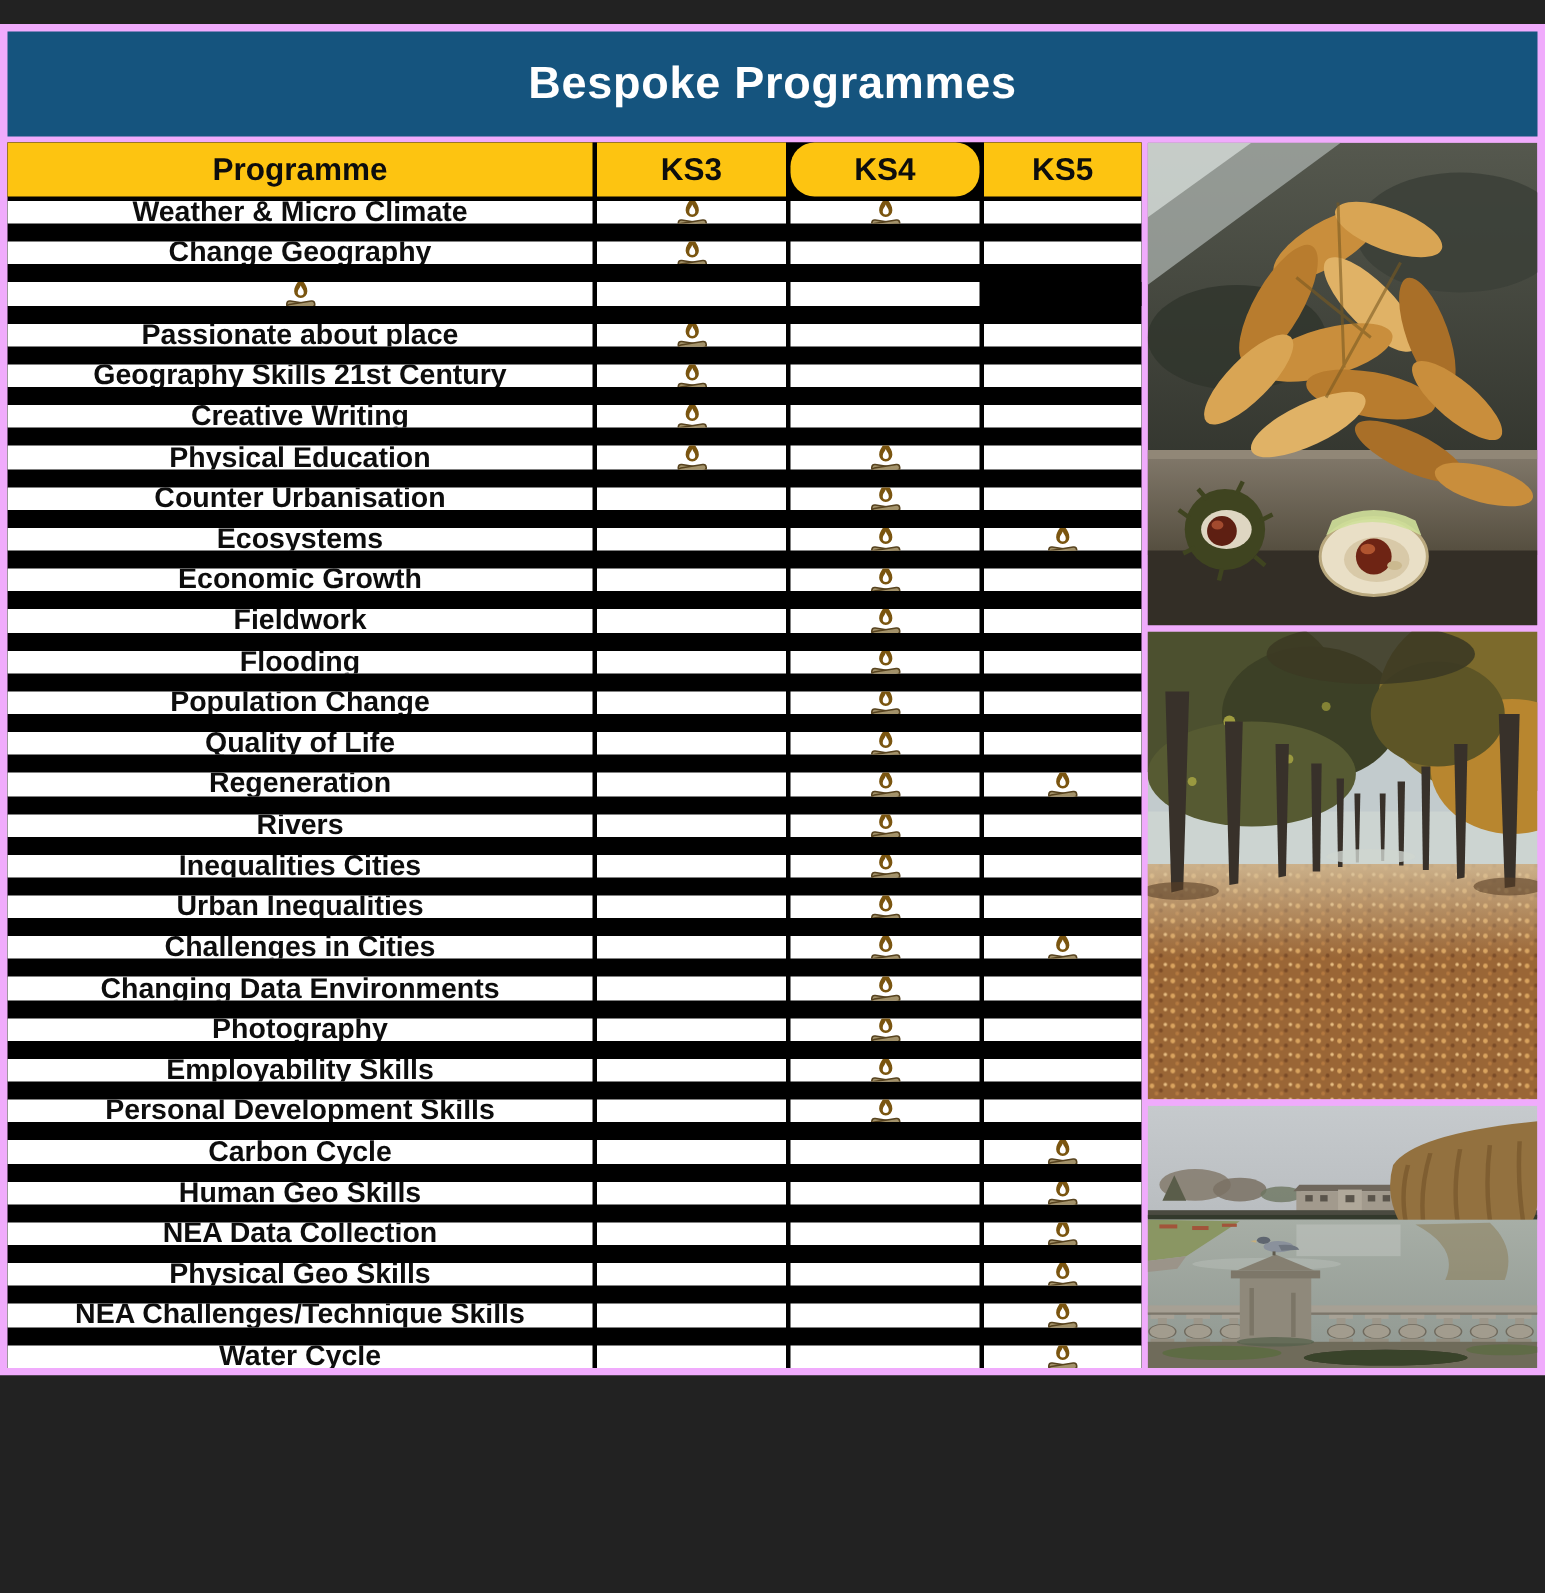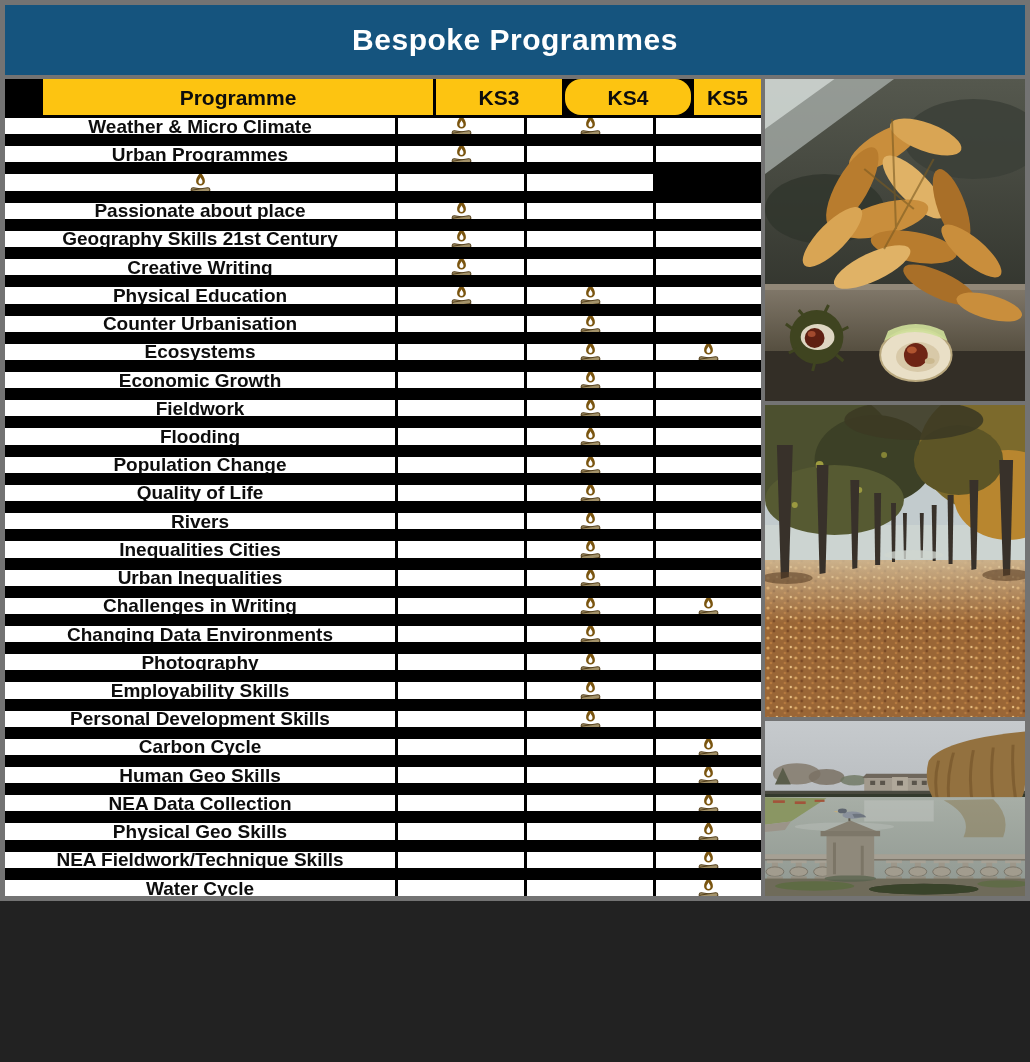--- a/index.html
+++ b/index.html
@@ -1,36 +1,37 @@
 <!DOCTYPE html>
 <html><head>
 <meta charset="utf-8">
 <style>
   html,body{margin:0;padding:0;background:#222;}
   .page{
     width:1030px;height:901px;box-sizing:border-box;
-    background:#737373;padding:5px;
+    background:#f0abfc;padding:5px;
     display:flex;flex-direction:column;gap:4px;
     font-family:"Liberation Sans",sans-serif;
+    margin-top:16px;
   }
   .banner{
     flex:0 0 70px;display:flex;align-items:center;justify-content:center;
   }
   .banner h1{
     margin:0;color:#ffffff;font-size:30px;font-weight:bold;letter-spacing:.5px;
   }
   .content{flex:1;display:flex;gap:4px;min-height:0;}
   
   .matrix{
     flex:0 0 756px;display:flex;flex-direction:column;gap:3px;background:#000;min-height:0;
   }
   .thead,.trow{
     display:grid;grid-template-columns:390px 126px 126px 1fr;gap:3px;background:#000;
   }
-  .thead{flex:0 0 36px;padding-left:38px;}
+  .thead{flex:0 0 36px;}
   .tbody{flex:1;display:flex;flex-direction:column;gap:12px;min-height:0;}
   .trow{flex:1 1 0;min-height:0;}
   .cell{
     background:#ffffff;display:flex;align-items:center;justify-content:center;
     font-weight:bold;color:#0d0d0d;font-size:19px;line-height:1;overflow:hidden;white-space:nowrap;
   }
   .thead .cell{font-size:21px;}
   .cell svg{display:block;}
   
   .photos{flex:1;display:flex;flex-direction:column;gap:4px;min-width:0;}
@@ -77,21 +78,21 @@
     <path d="M12 7.6 C11.3 9.6 9.9 10.4 9.9 12.4 A2.1 2.1 0 0 0 14.1 12.4 C14.1 10.4 12.7 9.6 12 7.6 Z" fill="#ffffff"></path>
     <g fill="#a3926a" stroke="#57431f" stroke-width="1.1">
       <rect x="2.2" y="19.6" width="19.6" height="4.2" rx="2.1" transform="rotate(9 12 21.7)"></rect>
       <rect x="2.2" y="19.6" width="19.6" height="4.2" rx="2.1" transform="rotate(-9 12 21.7)"></rect>
     </g>
   </svg>
             </div>
             <div class="cell"></div>
           </div>
           <div class="trow">
-            <div class="cell">Urban Programmes</div>
+            <div class="cell">Change Geography</div>
             <div class="cell">
               <svg viewBox="0 0 24 27" width="23" height="26" aria-hidden="true">
     <path d="M12 1 C11 5 7.4 7 7.4 11.6 A4.6 4.6 0 0 0 16.6 11.6 C16.6 7 13 5 12 1 Z" fill="#7a5510"></path>
     <path d="M12 7.6 C11.3 9.6 9.9 10.4 9.9 12.4 A2.1 2.1 0 0 0 14.1 12.4 C14.1 10.4 12.7 9.6 12 7.6 Z" fill="#ffffff"></path>
     <g fill="#a3926a" stroke="#57431f" stroke-width="1.1">
       <rect x="2.2" y="19.6" width="19.6" height="4.2" rx="2.1" transform="rotate(9 12 21.7)"></rect>
       <rect x="2.2" y="19.6" width="19.6" height="4.2" rx="2.1" transform="rotate(-9 12 21.7)"></rect>
     </g>
   </svg>
             </div>
@@ -289,20 +290,44 @@
     <path d="M12 7.6 C11.3 9.6 9.9 10.4 9.9 12.4 A2.1 2.1 0 0 0 14.1 12.4 C14.1 10.4 12.7 9.6 12 7.6 Z" fill="#ffffff"></path>
     <g fill="#a3926a" stroke="#57431f" stroke-width="1.1">
       <rect x="2.2" y="19.6" width="19.6" height="4.2" rx="2.1" transform="rotate(9 12 21.7)"></rect>
       <rect x="2.2" y="19.6" width="19.6" height="4.2" rx="2.1" transform="rotate(-9 12 21.7)"></rect>
     </g>
   </svg>
             </div>
             <div class="cell"></div>
           </div>
           <div class="trow">
+            <div class="cell">Regeneration</div>
+            <div class="cell"></div>
+            <div class="cell">
+              <svg viewBox="0 0 24 27" width="23" height="26" aria-hidden="true">
+    <path d="M12 1 C11 5 7.4 7 7.4 11.6 A4.6 4.6 0 0 0 16.6 11.6 C16.6 7 13 5 12 1 Z" fill="#7a5510"></path>
+    <path d="M12 7.6 C11.3 9.6 9.9 10.4 9.9 12.4 A2.1 2.1 0 0 0 14.1 12.4 C14.1 10.4 12.7 9.6 12 7.6 Z" fill="#ffffff"></path>
+    <g fill="#a3926a" stroke="#57431f" stroke-width="1.1">
+      <rect x="2.2" y="19.6" width="19.6" height="4.2" rx="2.1" transform="rotate(9 12 21.7)"></rect>
+      <rect x="2.2" y="19.6" width="19.6" height="4.2" rx="2.1" transform="rotate(-9 12 21.7)"></rect>
+    </g>
+  </svg>
+            </div>
+            <div class="cell">
+              <svg viewBox="0 0 24 27" width="23" height="26" aria-hidden="true">
+    <path d="M12 1 C11 5 7.4 7 7.4 11.6 A4.6 4.6 0 0 0 16.6 11.6 C16.6 7 13 5 12 1 Z" fill="#7a5510"></path>
+    <path d="M12 7.6 C11.3 9.6 9.9 10.4 9.9 12.4 A2.1 2.1 0 0 0 14.1 12.4 C14.1 10.4 12.7 9.6 12 7.6 Z" fill="#ffffff"></path>
+    <g fill="#a3926a" stroke="#57431f" stroke-width="1.1">
+      <rect x="2.2" y="19.6" width="19.6" height="4.2" rx="2.1" transform="rotate(9 12 21.7)"></rect>
+      <rect x="2.2" y="19.6" width="19.6" height="4.2" rx="2.1" transform="rotate(-9 12 21.7)"></rect>
+    </g>
+  </svg>
+            </div>
+          </div>
+          <div class="trow">
             <div class="cell">Rivers</div>
             <div class="cell"></div>
             <div class="cell">
               <svg viewBox="0 0 24 27" width="23" height="26" aria-hidden="true">
     <path d="M12 1 C11 5 7.4 7 7.4 11.6 A4.6 4.6 0 0 0 16.6 11.6 C16.6 7 13 5 12 1 Z" fill="#7a5510"></path>
     <path d="M12 7.6 C11.3 9.6 9.9 10.4 9.9 12.4 A2.1 2.1 0 0 0 14.1 12.4 C14.1 10.4 12.7 9.6 12 7.6 Z" fill="#ffffff"></path>
     <g fill="#a3926a" stroke="#57431f" stroke-width="1.1">
       <rect x="2.2" y="19.6" width="19.6" height="4.2" rx="2.1" transform="rotate(9 12 21.7)"></rect>
       <rect x="2.2" y="19.6" width="19.6" height="4.2" rx="2.1" transform="rotate(-9 12 21.7)"></rect>
     </g>
@@ -334,21 +359,21 @@
     <path d="M12 7.6 C11.3 9.6 9.9 10.4 9.9 12.4 A2.1 2.1 0 0 0 14.1 12.4 C14.1 10.4 12.7 9.6 12 7.6 Z" fill="#ffffff"></path>
     <g fill="#a3926a" stroke="#57431f" stroke-width="1.1">
       <rect x="2.2" y="19.6" width="19.6" height="4.2" rx="2.1" transform="rotate(9 12 21.7)"></rect>
       <rect x="2.2" y="19.6" width="19.6" height="4.2" rx="2.1" transform="rotate(-9 12 21.7)"></rect>
     </g>
   </svg>
             </div>
             <div class="cell"></div>
           </div>
           <div class="trow">
-            <div class="cell">Challenges in Writing</div>
+            <div class="cell">Challenges in Cities</div>
             <div class="cell"></div>
             <div class="cell">
               <svg viewBox="0 0 24 27" width="23" height="26" aria-hidden="true">
     <path d="M12 1 C11 5 7.4 7 7.4 11.6 A4.6 4.6 0 0 0 16.6 11.6 C16.6 7 13 5 12 1 Z" fill="#7a5510"></path>
     <path d="M12 7.6 C11.3 9.6 9.9 10.4 9.9 12.4 A2.1 2.1 0 0 0 14.1 12.4 C14.1 10.4 12.7 9.6 12 7.6 Z" fill="#ffffff"></path>
     <g fill="#a3926a" stroke="#57431f" stroke-width="1.1">
       <rect x="2.2" y="19.6" width="19.6" height="4.2" rx="2.1" transform="rotate(9 12 21.7)"></rect>
       <rect x="2.2" y="19.6" width="19.6" height="4.2" rx="2.1" transform="rotate(-9 12 21.7)"></rect>
     </g>
   </svg>
@@ -478,21 +503,21 @@
     <path d="M12 1 C11 5 7.4 7 7.4 11.6 A4.6 4.6 0 0 0 16.6 11.6 C16.6 7 13 5 12 1 Z" fill="#7a5510"></path>
     <path d="M12 7.6 C11.3 9.6 9.9 10.4 9.9 12.4 A2.1 2.1 0 0 0 14.1 12.4 C14.1 10.4 12.7 9.6 12 7.6 Z" fill="#ffffff"></path>
     <g fill="#a3926a" stroke="#57431f" stroke-width="1.1">
       <rect x="2.2" y="19.6" width="19.6" height="4.2" rx="2.1" transform="rotate(9 12 21.7)"></rect>
       <rect x="2.2" y="19.6" width="19.6" height="4.2" rx="2.1" transform="rotate(-9 12 21.7)"></rect>
     </g>
   </svg>
             </div>
           </div>
           <div class="trow">
-            <div class="cell">NEA Fieldwork/Technique Skills</div>
+            <div class="cell">NEA Challenges/Technique Skills</div>
             <div class="cell"></div>
             <div class="cell"></div>
             <div class="cell">
               <svg viewBox="0 0 24 27" width="23" height="26" aria-hidden="true">
     <path d="M12 1 C11 5 7.4 7 7.4 11.6 A4.6 4.6 0 0 0 16.6 11.6 C16.6 7 13 5 12 1 Z" fill="#7a5510"></path>
     <path d="M12 7.6 C11.3 9.6 9.9 10.4 9.9 12.4 A2.1 2.1 0 0 0 14.1 12.4 C14.1 10.4 12.7 9.6 12 7.6 Z" fill="#ffffff"></path>
     <g fill="#a3926a" stroke="#57431f" stroke-width="1.1">
       <rect x="2.2" y="19.6" width="19.6" height="4.2" rx="2.1" transform="rotate(9 12 21.7)"></rect>
       <rect x="2.2" y="19.6" width="19.6" height="4.2" rx="2.1" transform="rotate(-9 12 21.7)"></rect>
     </g>

